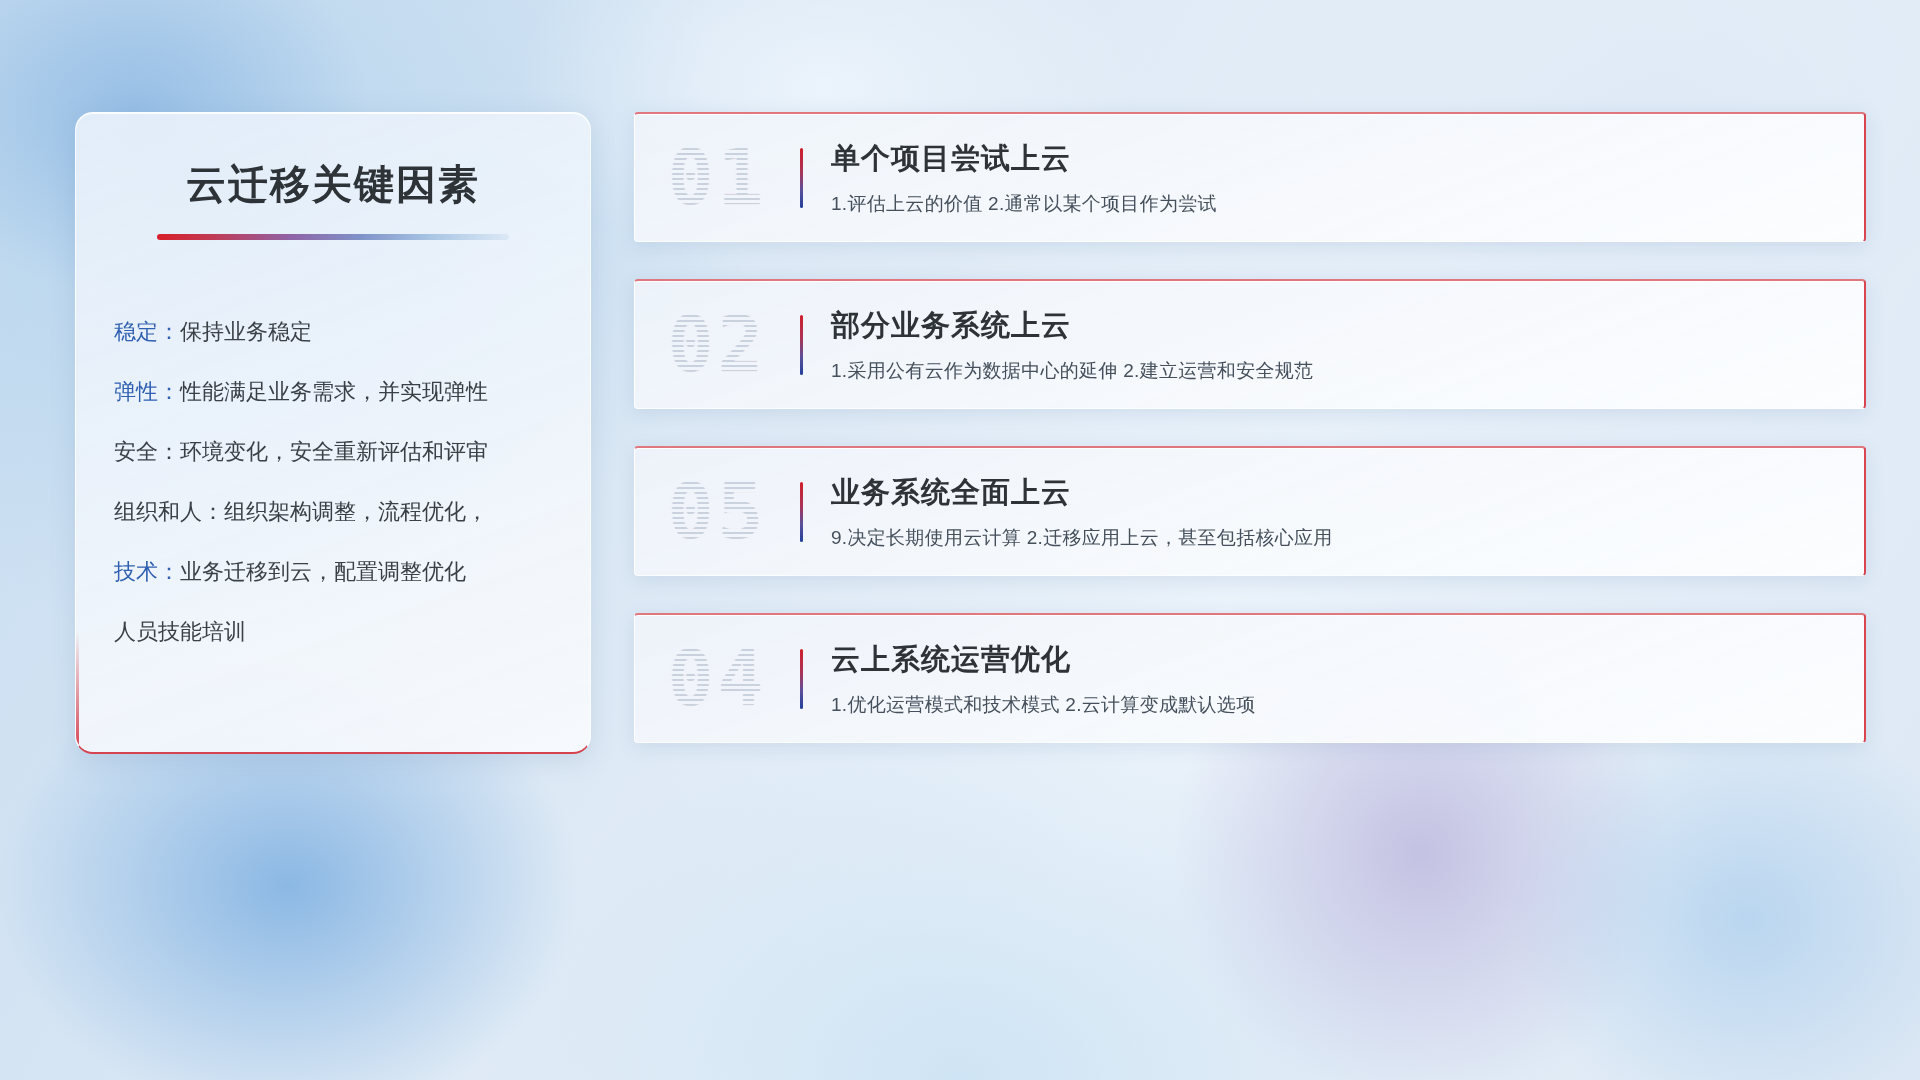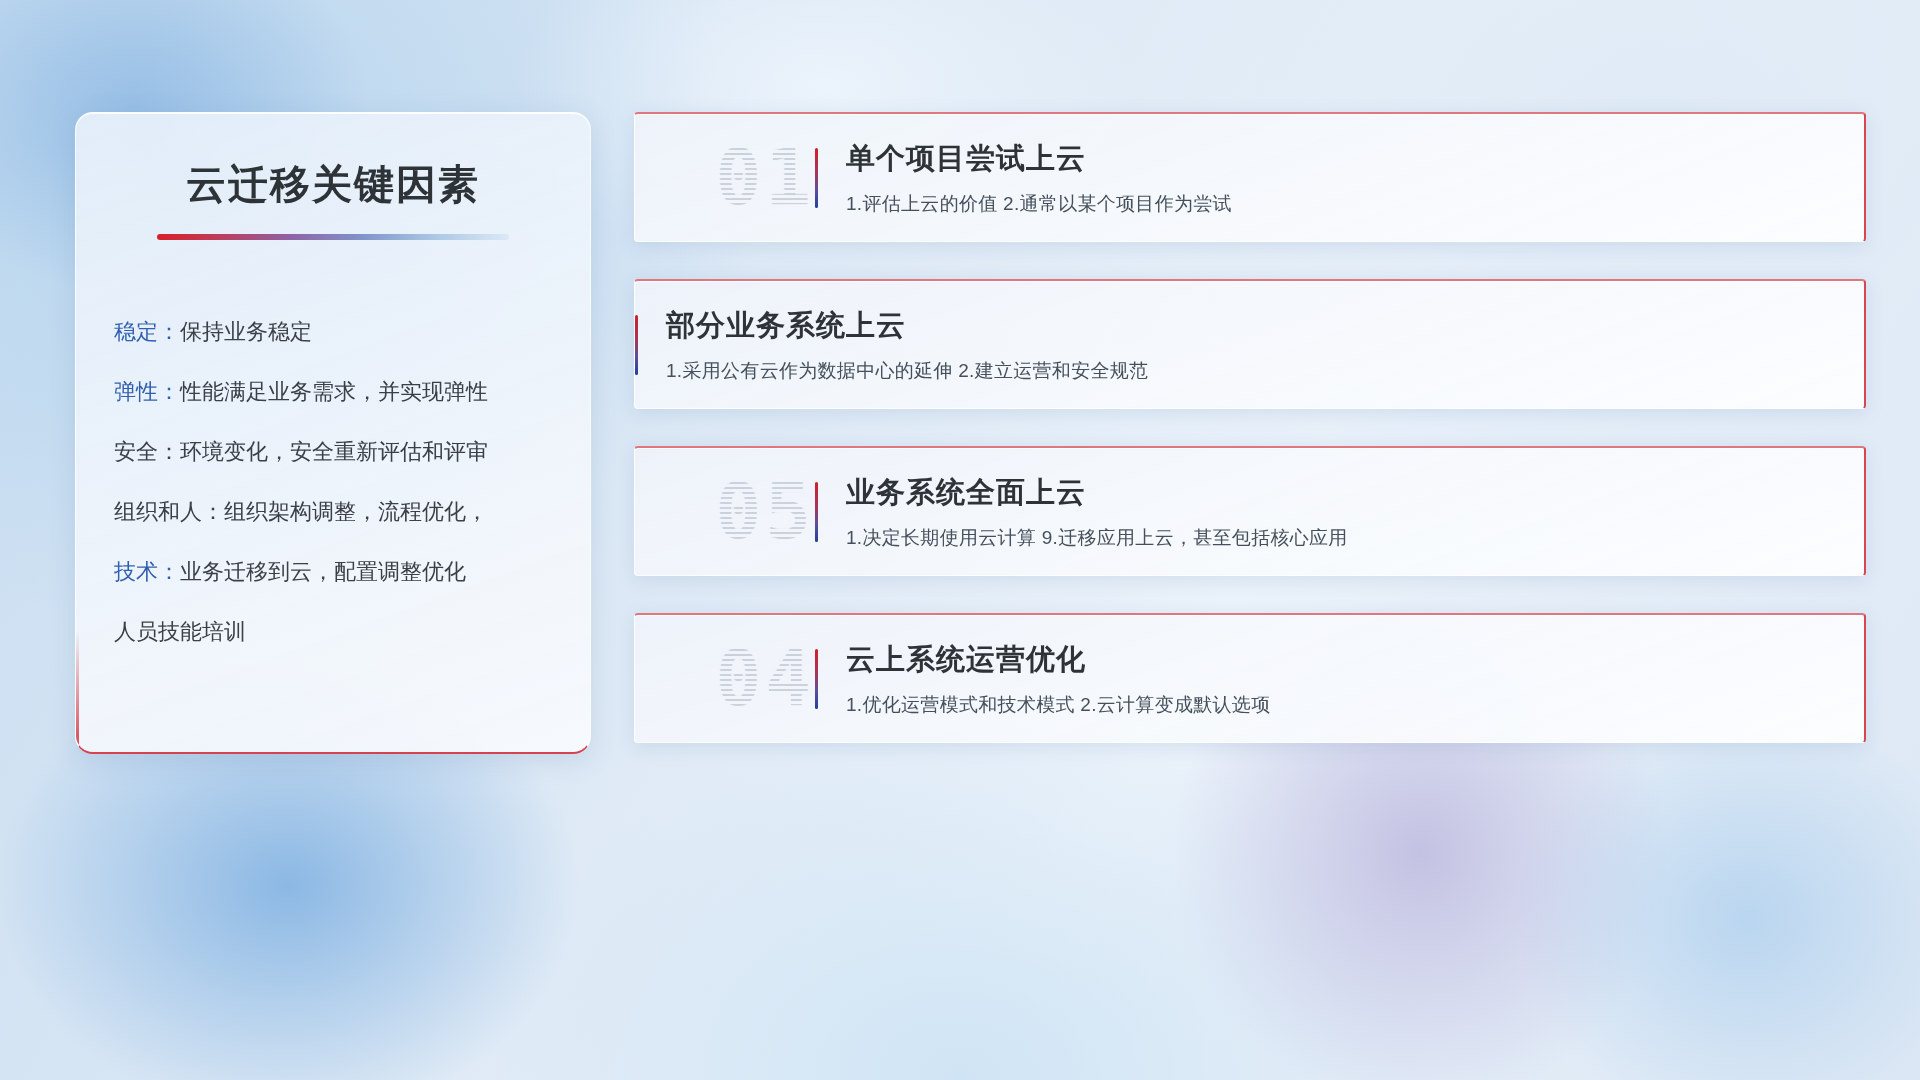--- a/index.html
+++ b/index.html
@@ -83,22 +83,22 @@
     box-shadow:0 4px 18px rgba(95,130,175,.16), inset 0 1px 0 rgba(255,255,255,.9);
     overflow:hidden;
     display:flex; align-items:center;
   }
   .card::before{
     content:""; position:absolute; left:0; top:-2px; height:2px; width:62%;
     background:linear-gradient(90deg, rgba(216,68,79,0) 0%, rgba(216,68,79,.15) 45%, rgba(216,68,79,.85) 100%);
   }
   .card-num{
     position:relative;
-    width:180px; flex:none; height:100%;
-    display:flex; align-items:center; justify-content:flex-end;
+    width:165px; flex:none; height:100%;
+    display:flex; align-items:center; justify-content:center;
   }
   .card-num .digits{
     font-family:"DejaVu Sans Mono","Liberation Mono",monospace;
     font-size:76px; font-weight:bold; letter-spacing:4px;
     color:#aab6c6; opacity:.55;
     -webkit-mask-image:repeating-linear-gradient(180deg, #000 0 2px, rgba(0,0,0,0) 2px 5px);
             mask-image:repeating-linear-gradient(180deg, #000 0 2px, rgba(0,0,0,0) 2px 5px);
     text-shadow:0 0 2px rgba(200,90,100,.35);
   }
   .card-bar{
@@ -157,35 +157,38 @@
       <span class="digits">01</span>
     </div>
     <div class="card-bar"></div>
     <div class="card-text">
       <div class="card-title">单个项目尝试上云</div>
       <div class="card-desc">1.评估上云的价值   2.通常以某个项目作为尝试</div>
     </div>
   </article>
 
   <article class="card">
+    <div class="card-num">
+      <span class="digits">02</span>
+    </div>
     <div class="card-bar"></div>
     <div class="card-text">
       <div class="card-title">部分业务系统上云</div>
       <div class="card-desc">1.采用公有云作为数据中心的延伸   2.建立运营和安全规范</div>
     </div>
   </article>
 
   <article class="card">
     <div class="card-num">
       <span class="digits">05</span>
     </div>
     <div class="card-bar"></div>
     <div class="card-text">
       <div class="card-title">业务系统全面上云</div>
-      <div class="card-desc">1.决定长期使用云计算   9.迁移应用上云，甚至包括核心应用</div>
+      <div class="card-desc">9.决定长期使用云计算   2.迁移应用上云，甚至包括核心应用</div>
     </div>
   </article>
 
   <article class="card">
     <div class="card-num">
       <span class="digits">04</span>
     </div>
     <div class="card-bar"></div>
     <div class="card-text">
       <div class="card-title">云上系统运营优化</div>

